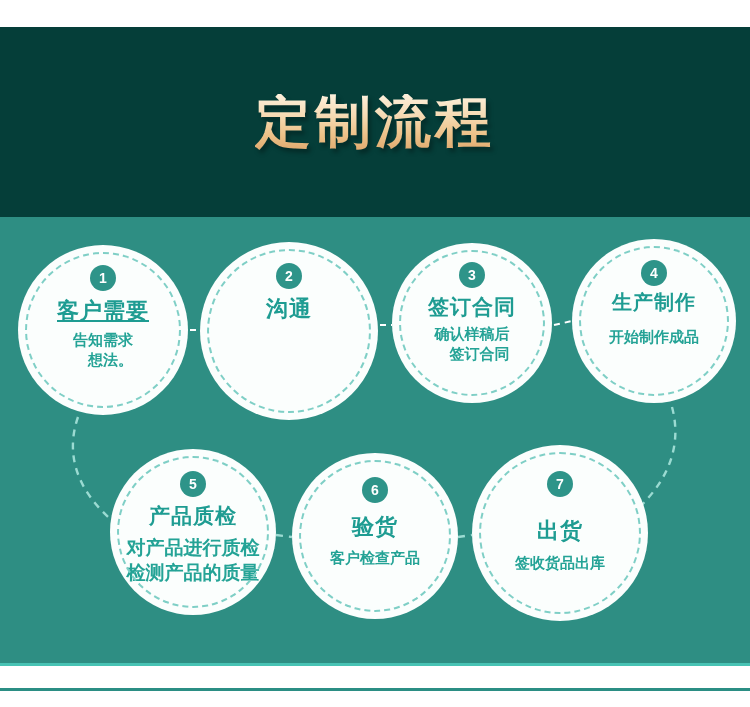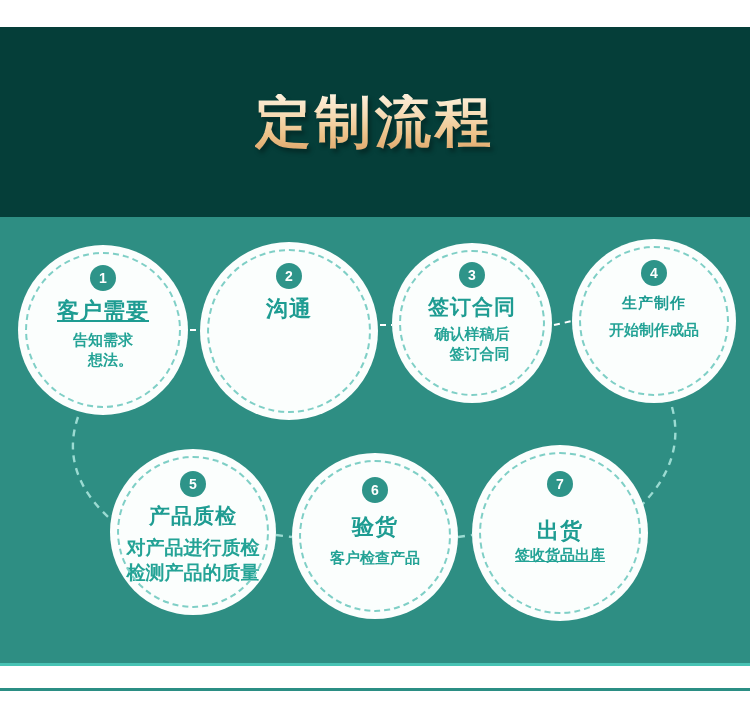--- a/index.html
+++ b/index.html
@@ -119,34 +119,34 @@
 
   .s2 { left: 200px; top: 25px;  width: 178px; height: 178px; padding-top: 21px; }
   .s2 .step-title { font-size: 22px; margin-top: 8px; }
   .s2 .step-desc  { font-size: 15px; margin-top: 6px; }
 
   .s3 { left: 392px; top: 26px;  width: 160px; height: 160px; padding-top: 19px; }
   .s3 .step-title { font-size: 21px; margin-top: 7px; }
   .s3 .step-desc  { font-size: 15px; margin-top: 6px; }
 
   .s4 { left: 572px; top: 22px;  width: 164px; height: 164px; padding-top: 21px; }
-  .s4 .step-title { font-size: 15px; margin-top: 11px; font-family: Liberation Mono, monospace; }
-  .s4 .step-desc  { font-size: 15px; margin-top: 6px; }
+  .s4 .step-title { font-size: 20px; margin-top: 5px; }
+  .s4 .step-desc  { font-size: 15px; margin-top: 14px; }
 
   .s5 { left: 110px; top: 232px; width: 166px; height: 166px; padding-top: 22px; }
   .s5 .step-title { font-size: 21px; margin-top: 7px; }
   .s5 .step-desc  { font-size: 19px; margin-top: 8px; }
 
   .s6 { left: 292px; top: 236px; width: 166px; height: 166px; padding-top: 24px; }
   .s6 .step-title { font-size: 22px; margin-top: 12px; }
   .s6 .step-desc  { font-size: 15px; margin-top: 9px; }
 
   .s7 { left: 472px; top: 228px; width: 176px; height: 176px; padding-top: 26px; }
   .s7 .step-title { font-size: 22px; margin-top: 22px; }
-  .s7 .step-desc  { font-size: 15px; margin-top: 2px; text-decoration: underline; }
+  .s7 .step-desc  { font-size: 15px; margin-top: 10px; }
 
   
   .rule-a {
     position: absolute; left: 0; top: 663px;
     width: 750px; height: 3px; background: #48c3b4;
   }
   .gap-white-a {
     position: absolute; left: 0; top: 666px;
     width: 750px; height: 22px; background: #ffffff;
   }

